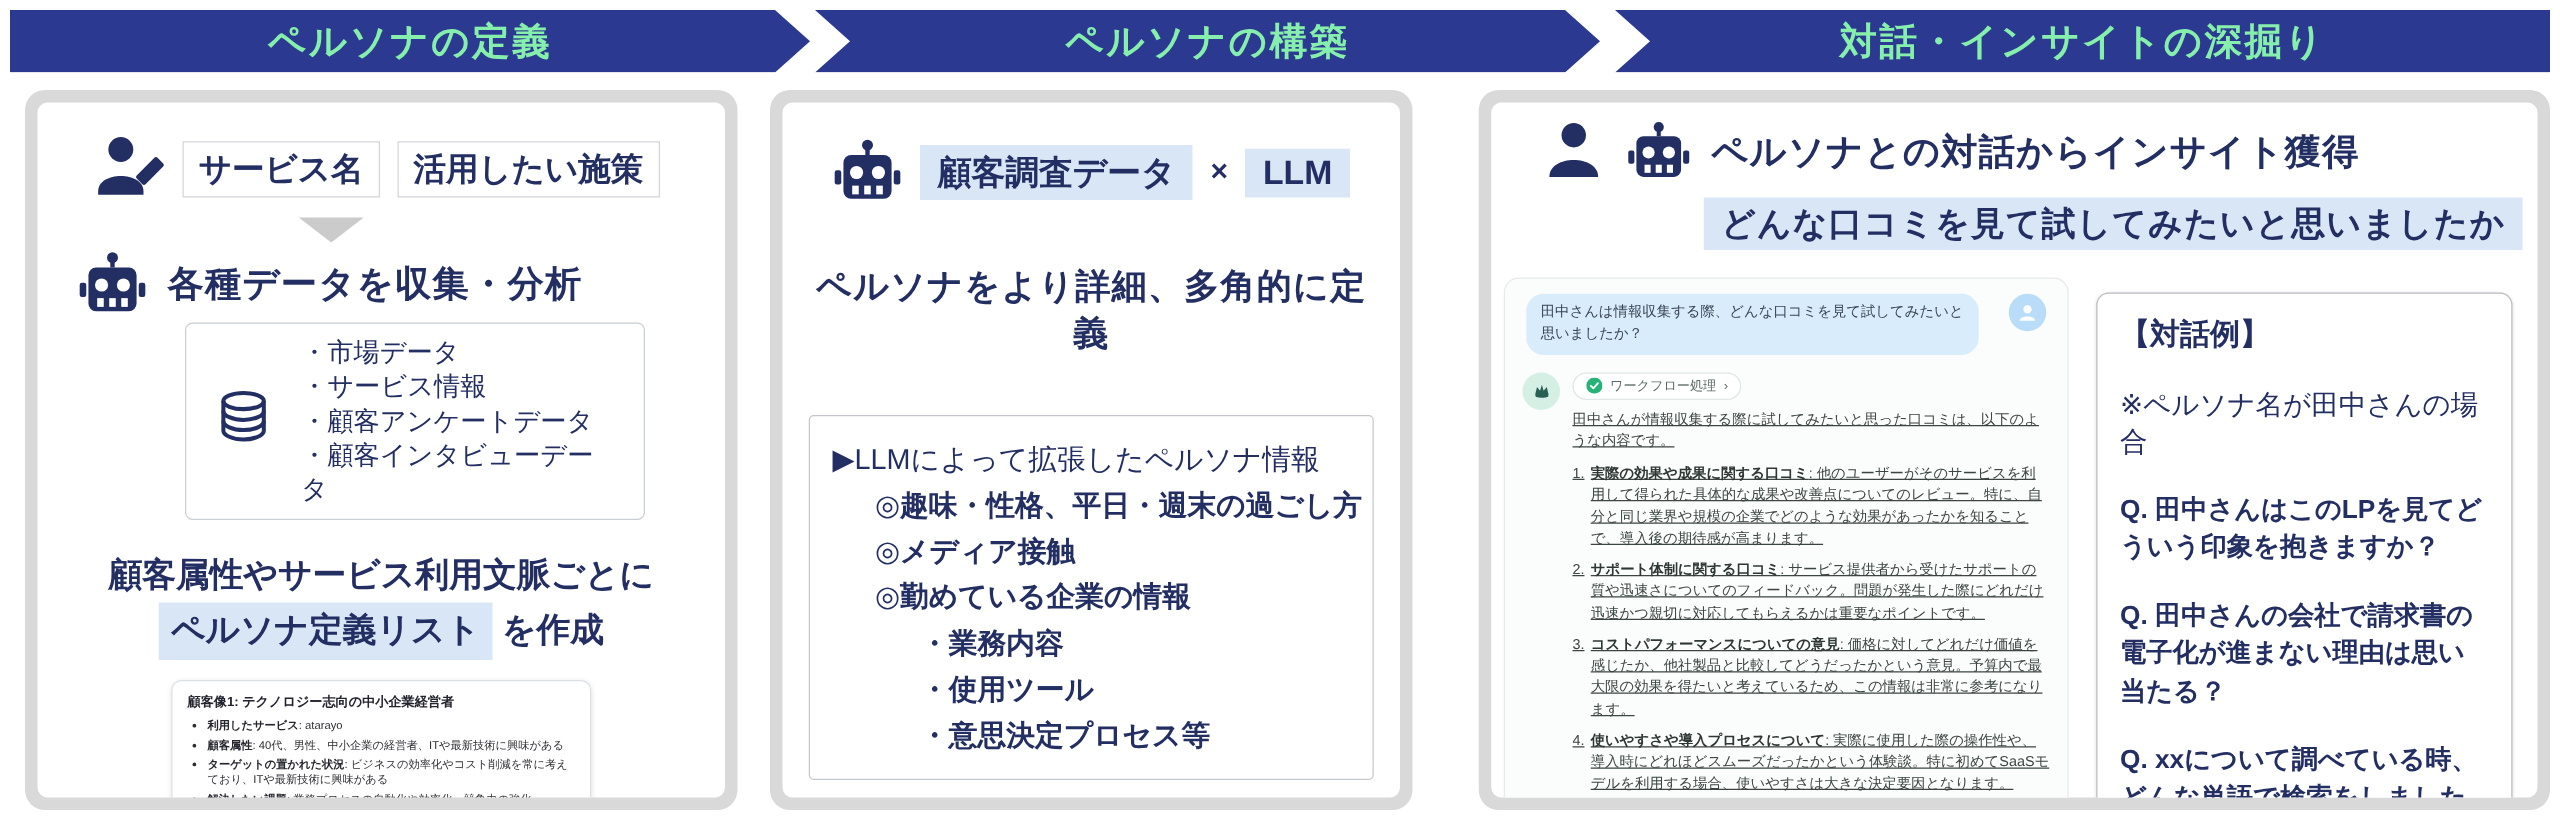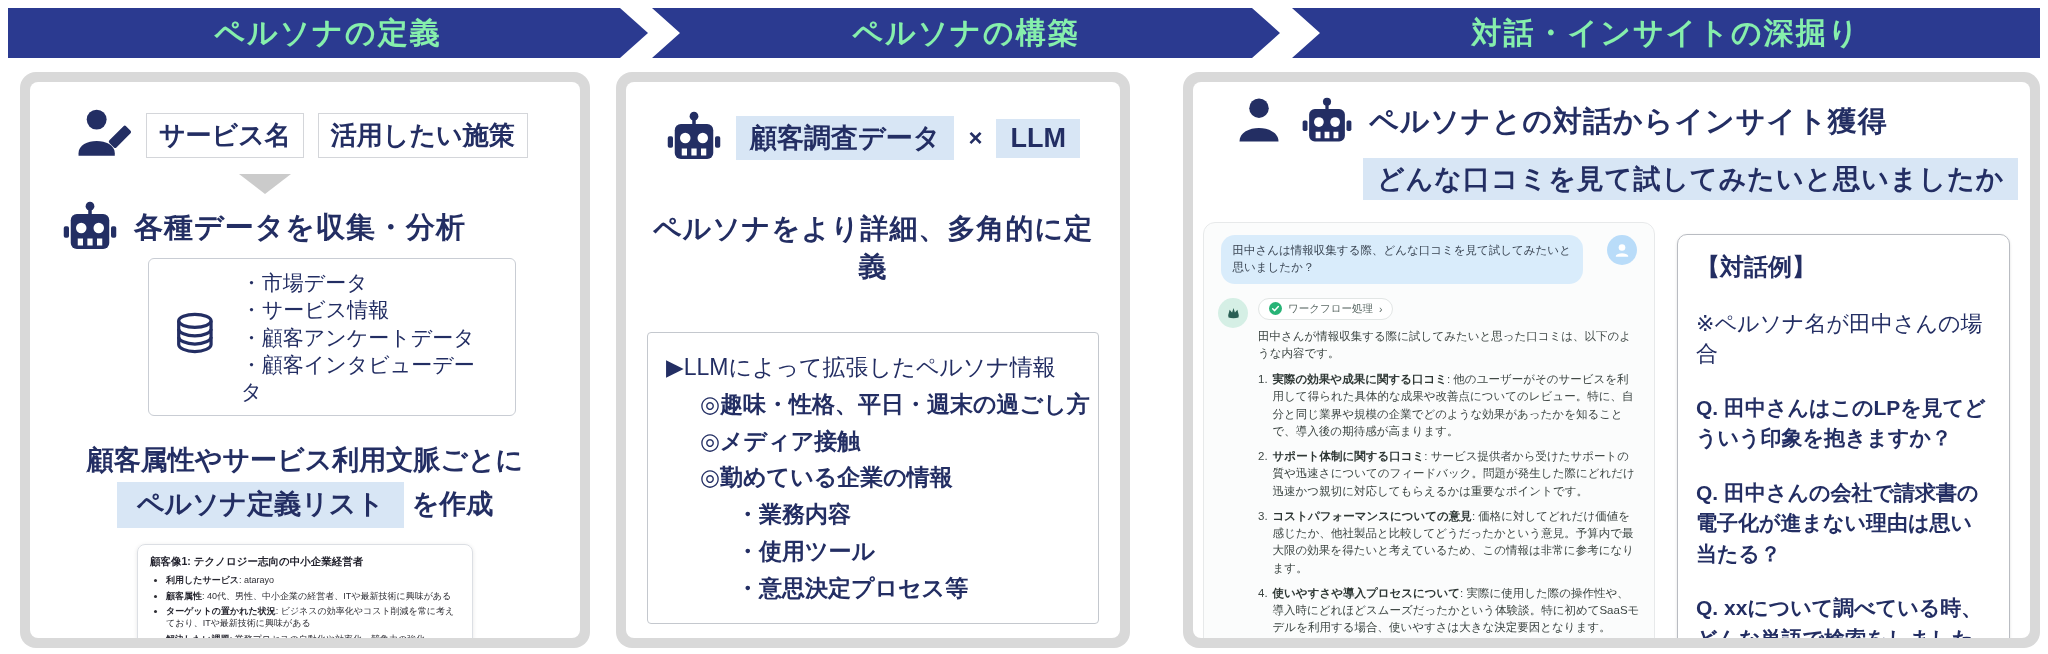--- a/index.html
+++ b/index.html
@@ -41,21 +41,21 @@
   .inp-box{border:1.5px solid #d4d6da;background:#fff;color:var(--navy);font-weight:bold;
            font-size:26px;padding:4px 12px;white-space:nowrap;}
   .tri-wrap1{display:flex;justify-content:center;margin:10px 80px 6px 0;}
   .collect-row{margin-left:14px;gap:16px;}
   .collect-title{color:var(--navy);font-weight:bold;font-size:29px;letter-spacing:1px;}
   .data-box{border:1.5px solid #c9cdd4;border-radius:6px;display:flex;align-items:center;gap:20px;
             padding:10px 20px;margin:2px 0 0 100px;width:368px;}
   .data-list{list-style:none;color:var(--navy);font-size:21px;line-height:1.3;}
   .result{width:100%;text-align:center;color:var(--navy);font-weight:bold;font-size:27px;
           margin-top:24px;line-height:1.55;}
-  .result .hl{display:inline-block;padding:2px 20px;}
+  .result .hl{display:inline-block;padding:2px 10px;}
   .persona-card{width:336px;margin:16px auto 0;border:1px solid #dcdfe4;border-radius:8px;
                 box-shadow:0 1px 4px rgba(0,0,0,.10);padding:10px 12px;color:#2e2e34;}
   .persona-card h4{font-size:10.5px;color:#23232e;margin-bottom:5px;}
   .persona-card ul{padding-left:16px;font-size:9px;line-height:1.38;}
   .persona-card li{margin-bottom:3px;}
   .persona-card b{color:#26262f;}
 
   
   .p2 .panel-body{padding:16px 18px;}
   .mix-row{justify-content:center;gap:14px;margin-top:12px;}
@@ -78,21 +78,21 @@
 
   .chat-card{width:452px;background:#fbfcfc;border:1px solid #e7e9ea;border-radius:12px;
              padding:12px 14px;font-size:11.5px;color:#3c4542;}
   .user-row{display:flex;justify-content:center;align-items:flex-start;gap:24px;}
   .user-bubble{background:#d9ecfb;color:#3a4553;border-radius:14px;padding:7px 12px;max-width:86%;
                line-height:1.5;}
   .avatar{width:30px;height:30px;border-radius:50%;display:flex;align-items:center;justify-content:center;flex:none;}
   .avatar.user{background:#b9dcf9;}
   .avatar.bot{background:#d5efe5;}
   .bot-row{display:flex;gap:10px;margin-top:14px;align-items:flex-start;}
-  .bot-body{flex:1;}
+  .bot-body{flex:1;text-decoration:underline;}
   .chip{display:inline-flex;align-items:center;gap:6px;border:1px solid #e2e6e5;background:#fff;
         border-radius:14px;padding:3px 10px;font-size:10.5px;color:#5d6b67;}
   .chat-p{margin-top:8px;line-height:1.55;}
   .chat-list{list-style:none;margin-top:4px;}
   .chat-list li{display:flex;gap:5px;margin-top:8px;line-height:1.5;}
   .chat-list .num{flex:none;}
   .chat-list b{color:#2e3734;}
 
   .qa-card{width:333px;border:1px solid #b9bcc2;border-radius:10px;background:#fff;margin-top:12px;
            padding:16px 18px;color:var(--navy);box-shadow:0 1px 3px rgba(0,0,0,.12);}

